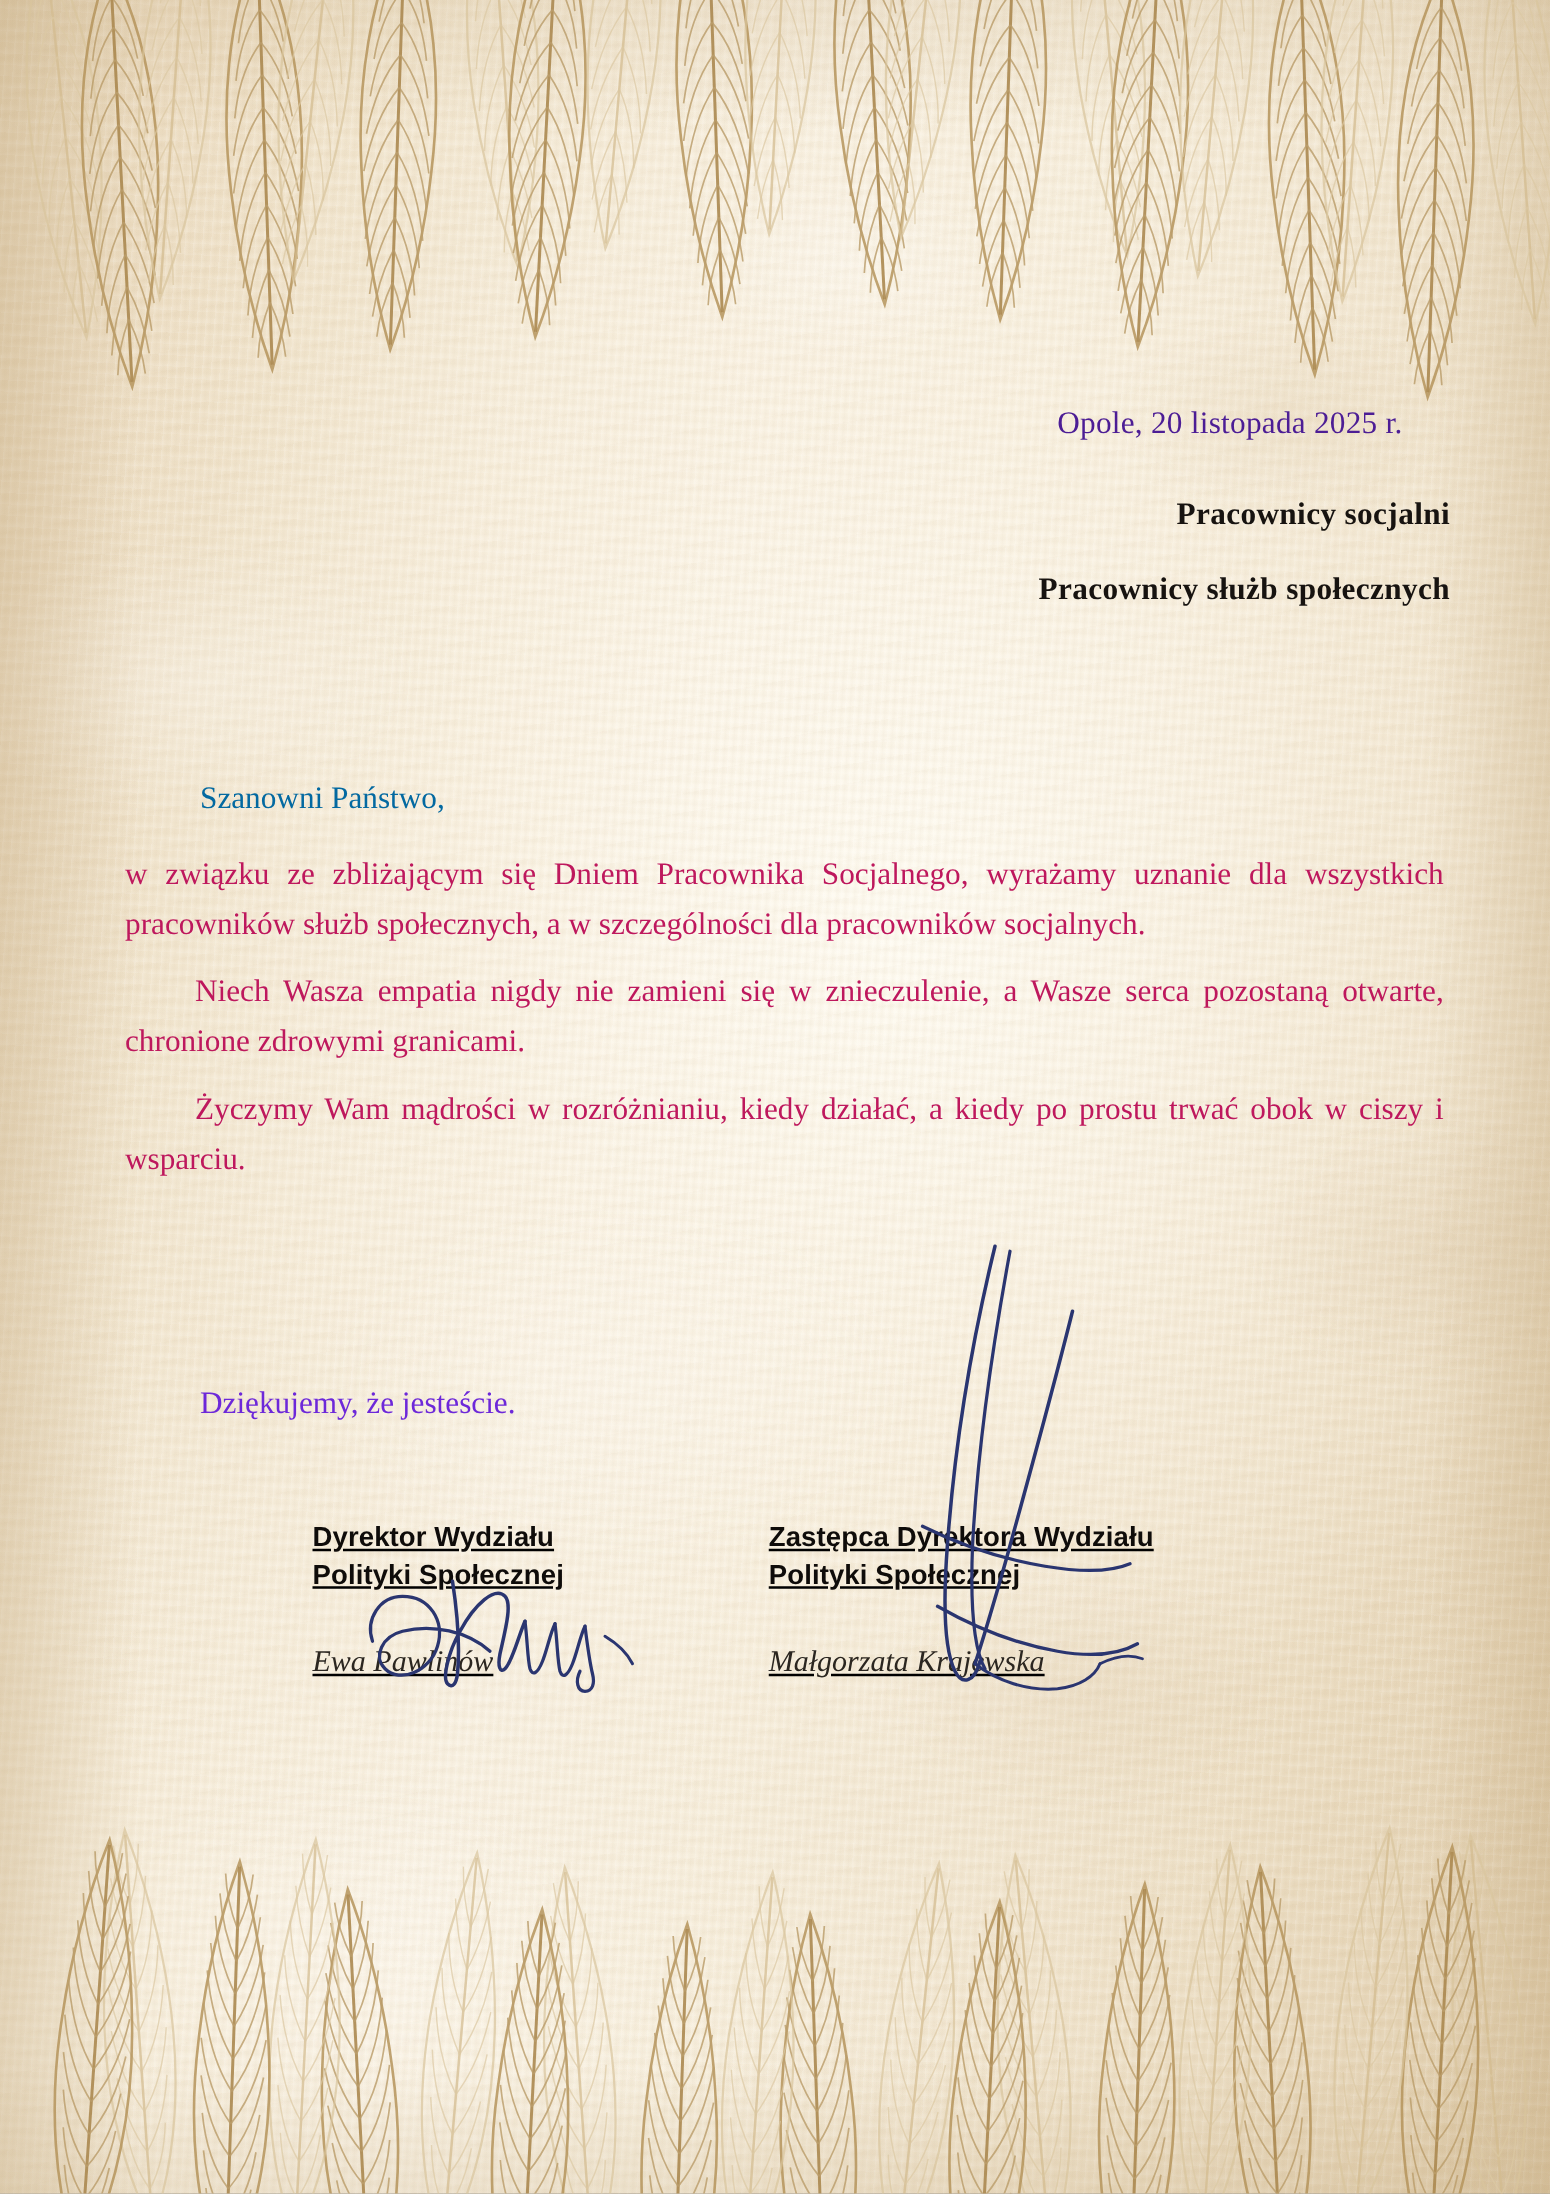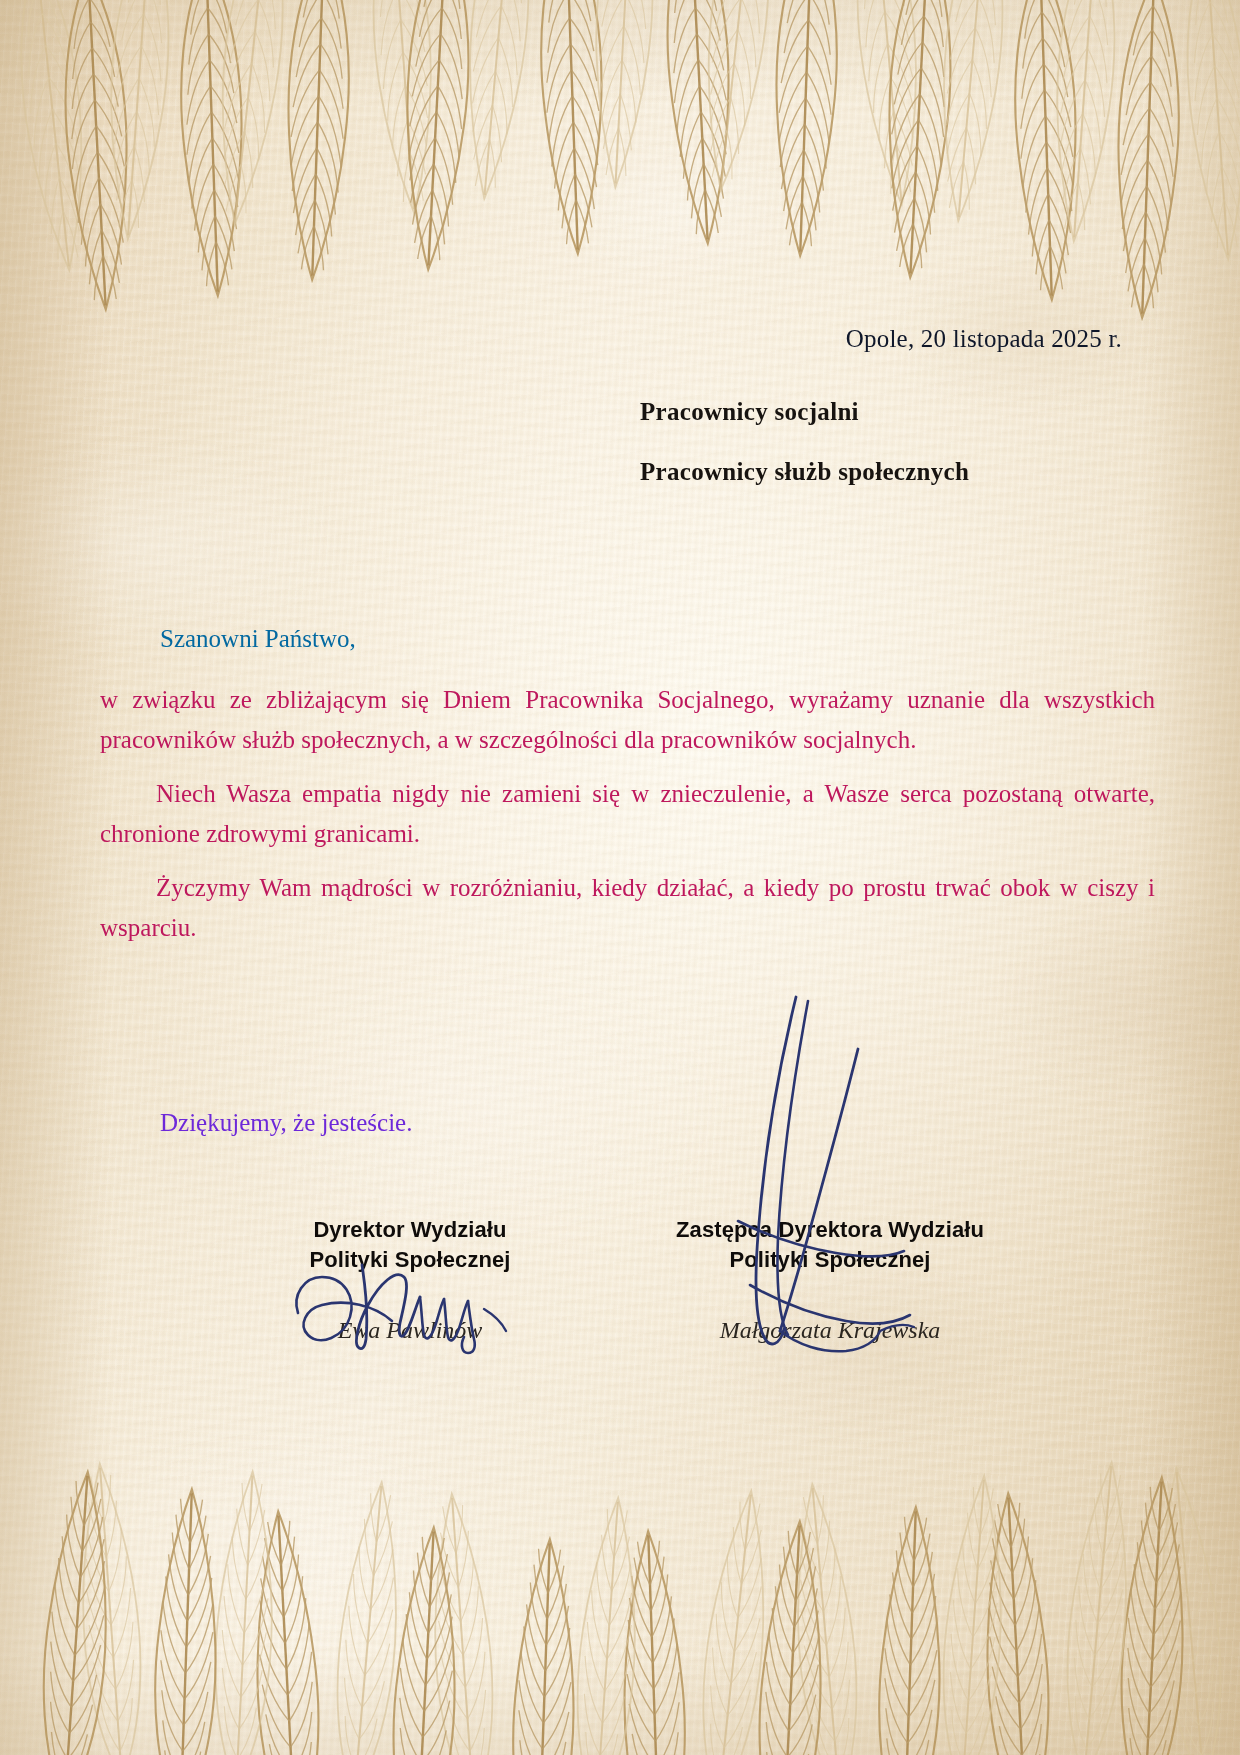--- a/index.html
+++ b/index.html
@@ -82,28 +82,29 @@
     position: absolute;
     left: 0; top: 0;
     width: 1240px;
     height: 1755px;
   }
   .date-line {
     position: absolute;
     top: 325px;
     right: 118px;
     font-size: 25px;
-    color: #0f172a;
+    color: #4c1d95;
     letter-spacing: 0.2px;
   }
   .addressee {
     position: absolute;
     top: 398px;
     left: 640px;
     width: 520px;
+    text-align: right;
   }
   .addressee .line {
     font-weight: bold;
     font-size: 25px;
     color: #171310;
     letter-spacing: 0.3px;
     margin-bottom: 32px;
     white-space: nowrap;
   }
   .salutation {
@@ -141,22 +142,22 @@
   
   .sig-area {
     position: absolute;
     top: 1215px;
     left: 0;
     width: 1240px;
     height: 260px;
   }
   .sig-col {
     position: absolute;
-    text-align: center;
     font-family: "Liberation Sans", "DejaVu Sans", sans-serif;
+    text-decoration: underline;
   }
   .sig-col.left  { left: 250px;  width: 320px; }
   .sig-col.right { left: 615px;  width: 430px; }
   .sig-title {
     font-weight: bold;
     font-size: 22px;
     line-height: 30px;
     color: #0f0c0a;
     letter-spacing: 0.1px;
   }

